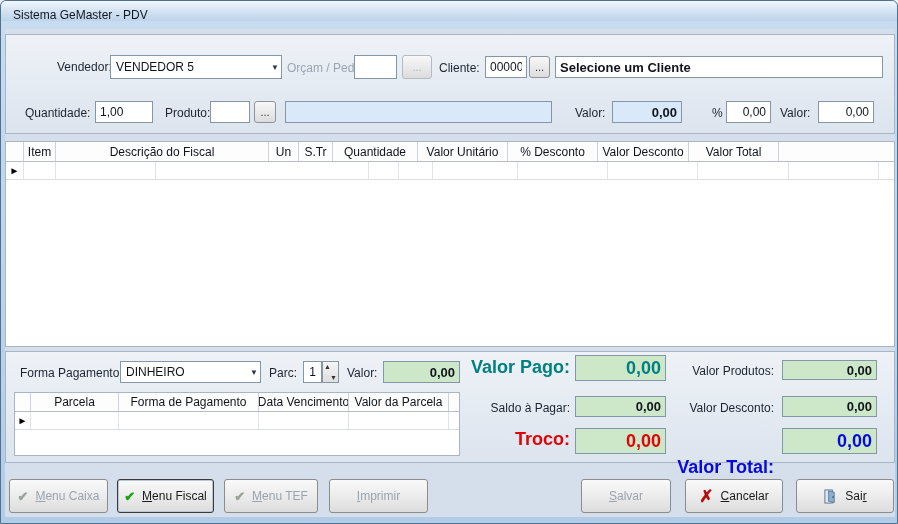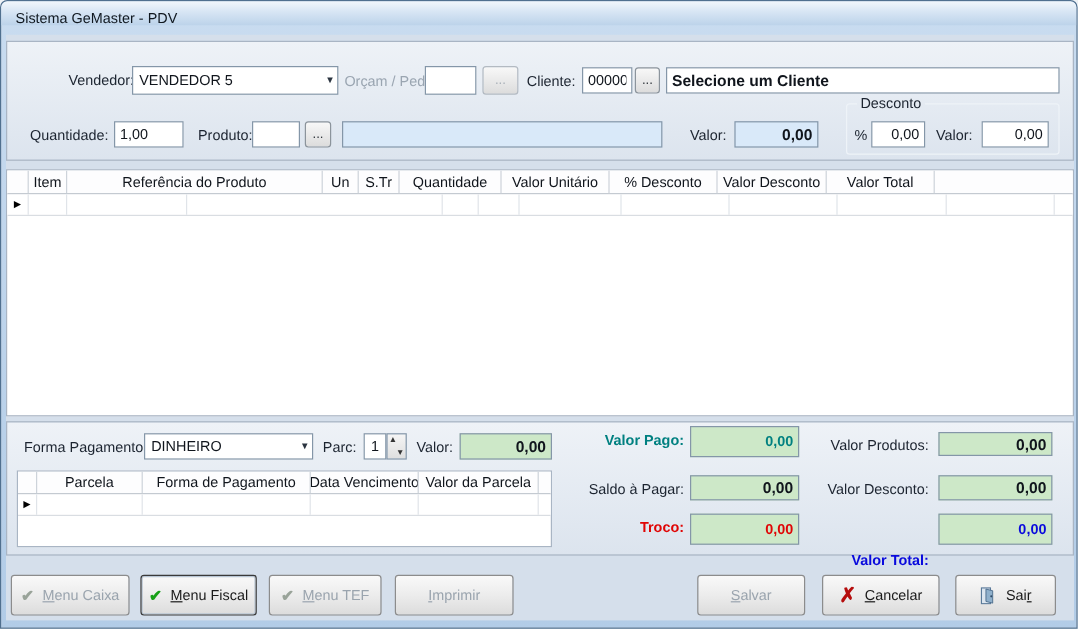--- a/index.html
+++ b/index.html
@@ -47,21 +47,21 @@
   .grow { display:flex; height:18px; background:#fff; border-bottom:1px solid #d9dde2; }
   .gc { border-right:1px solid #e0e4e9; display:flex; align-items:center; overflow:hidden; }
   .pointer { font-size:10px; color:#000; display:flex; align-items:center; justify-content:center; }
 
   .ic0{width:18px;} .ic1{width:32px;} .ic2{width:100px;} .ic3{width:213px;} .ic4{width:30px;}
   .ic5{width:34px;} .ic6{width:85px;} .ic7{width:90px;} .ic8{width:90px;} .ic9{width:91px;}
   .ic10{width:90px;} .icf{flex:1; border-right:none;}
   .pc0{width:16px;} .pc1{width:88px;} .pc2{width:140px;} .pc3{width:90px;} .pc4{width:100px;}
   .pcf{flex:1; border-right:none;}
 
-  .big { font-size:12px; font-weight:bold; }
+  .big { font-size:18px; font-weight:bold; }
   .teal { color:#008080; }
   .red { color:#e00505; }
   .blue { color:#0909dd; }
 
   .btn { position:absolute; height:34px; border:1px solid #8c8c8c; border-radius:3px;
          background:linear-gradient(#f9f9f9 0%, #ececec 50%, #dcdcdc 100%);
          display:flex; align-items:center; justify-content:center; gap:7px;
          font-size:12px; color:#1a1a1a; cursor:default; }
   .btn .accel { text-decoration:underline; }
   .btn.disabled { color:#9aa4ae; }
@@ -106,34 +106,31 @@
       <input class="field" style="left: 89px; top: 66px; width: 58px; height: 22px;" value="1,00">
 
       <span class="lbl" style="left:159px; top:71px;">Produto:</span>
       <input class="field" style="left: 204px; top: 66px; width: 40px; height: 22px;" value="">
       <div class="mini-btn" style="left:248px; top:66px; width:22px; height:22px;">...</div>
       <div class="field ro-blue" style="left:279px; top:66px; width:267px; height:22px;"></div>
 
       <span class="lbl" style="left:569px; top:71px;">Valor:</span>
       <div class="field ro-blue num" style="left:606px; top:66px; width:70px; height:22px;">0,00</div>
 
-      <fieldset class="group" style="left:699px; top:44px; width:178px; height:50px;">
-        <legend>Desconto</legend>
-      </fieldset>
       <span class="lbl" style="left:706px; top:71px;">%</span>
       <input class="field num" style="left: 720px; top: 66px; width: 45px; height: 22px; font-weight: normal;" value="0,00">
       <span class="lbl" style="left:774px; top:71px;">Valor:</span>
       <input class="field num" style="left: 812px; top: 66px; width: 56px; height: 22px; font-weight: normal;" value="0,00">
     </div>
 
     <div class="gridbox" style="left:0; top:112px; width:890px; height:206px;">
       <div class="ghead">
         <div class="gh ic0"></div>
         <div class="gh ic1">Item</div>
-        <div class="gh ic3">Referência do Produto</div>
+        <div class="gh ic3">Descrição do Fiscal</div>
         <div class="gh ic4">Un</div>
         <div class="gh ic5">S.Tr</div>
         <div class="gh ic6">Quantidade</div>
         <div class="gh ic7">Valor Unitário</div>
         <div class="gh ic8">% Desconto</div>
         <div class="gh ic9">Valor Desconto</div>
         <div class="gh ic10">Valor Total</div>
         <div class="gh icf"></div>
       </div>
       <div class="grow">
@@ -223,21 +220,21 @@
     <div class="btn disabled" style="left:324px; top:450px; width:99px;">
       <span><span></span><span class="accel">I</span><span>mprimir</span></span>
     </div>
     <div class="btn disabled" style="left:576px; top:450px; width:90px;">
       <span><span class="accel">S</span><span>alvar</span></span>
     </div>
     <div class="btn" style="left:680px; top:450px; width:98px;">
       <span class="xmark">✗</span>
       <span><span class="accel">C</span><span>ancelar</span></span>
     </div>
-    <div class="btn" style="left:791px; top:450px; width:84px;">
+    <div class="btn" style="left:791px; top:450px; width:98px;">
       <svg width="15" height="15" viewBox="0 0 16 16">
         <rect x="2" y="1" width="8" height="14" fill="#dce6f0" stroke="#5a7a9a" stroke-width="1"></rect>
         <path d="M6 2 L12 3.5 L12 14.5 L6 13 Z" fill="#8fb0cc" stroke="#4a6a8a" stroke-width="0.8"></path>
         <circle cx="10.7" cy="8.5" r="0.9" fill="#2d4a66"></circle>
       </svg>
       <span><span>Sai</span><span class="accel">r</span><span></span></span>
     </div>
 
   </div>
 </div>

